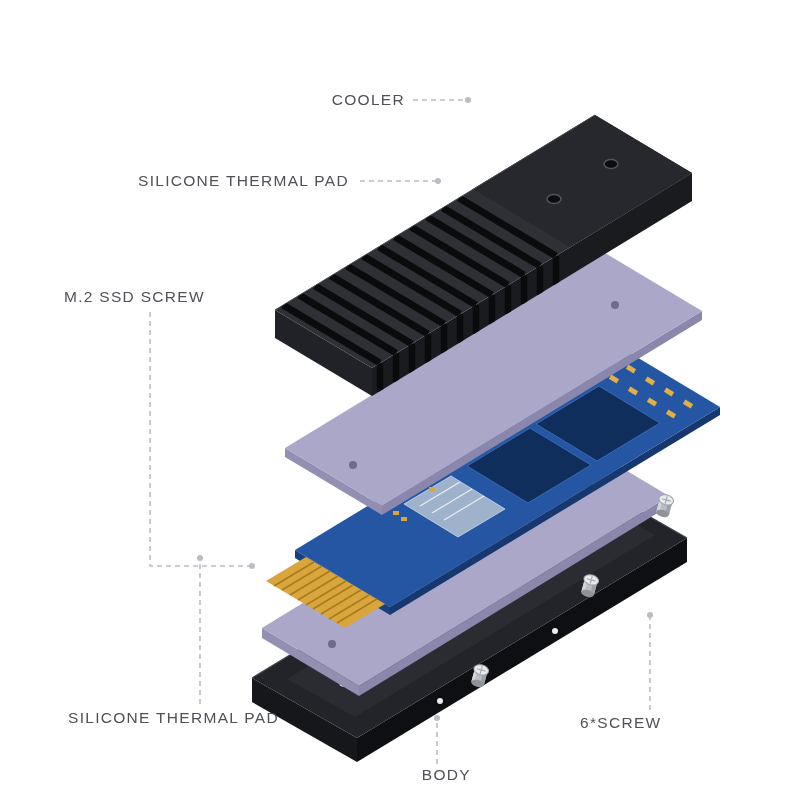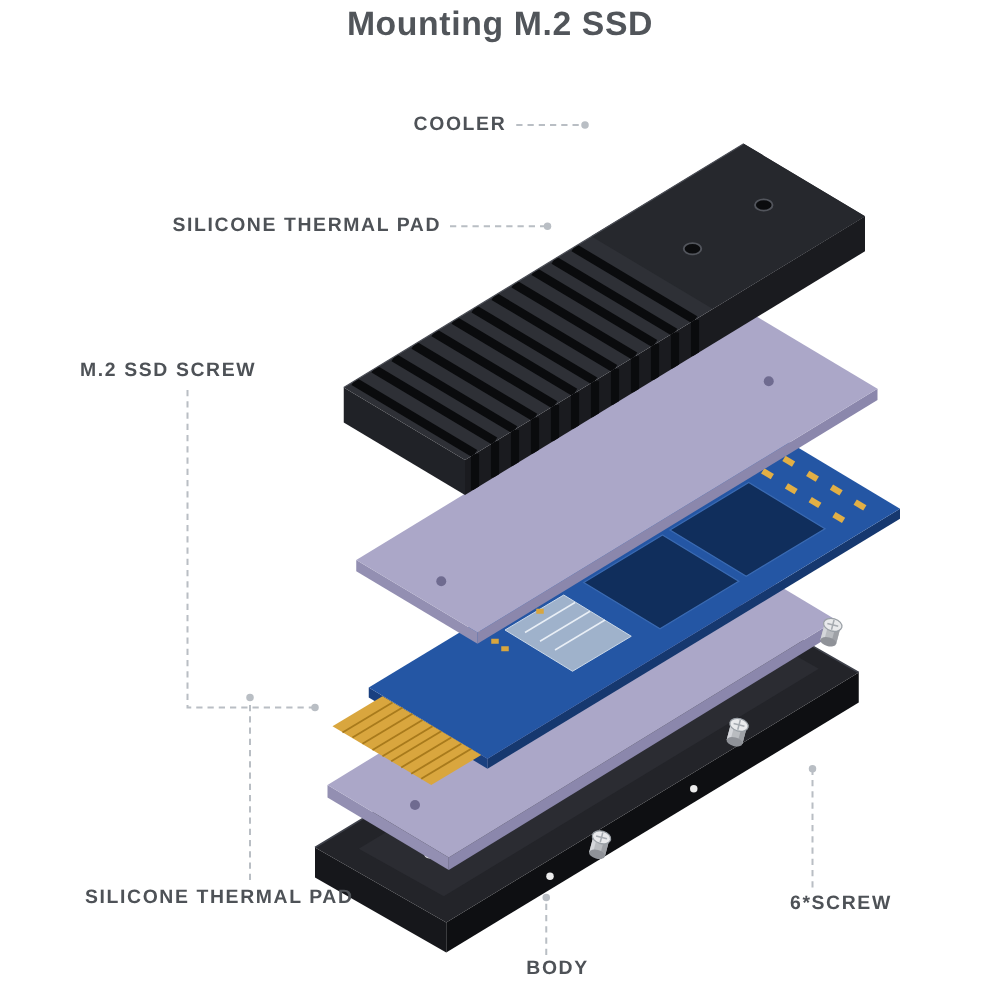--- a/index.html
+++ b/index.html
@@ -7,27 +7,27 @@
     position:relative;width:800px;height:800px;background:#fff;margin:0 auto;
     font-family:"Liberation Sans", sans-serif;overflow:hidden;
   }
   .title{
     position:absolute;top:4px;left:0;width:100%;text-align:center;
     font-size:27px;font-weight:600;letter-spacing:0.5px;
     color:var(--title-text,#51555a);
   }
   .part-label{
     position:absolute;font-size:15.5px;letter-spacing:1.3px;white-space:nowrap;
-    color:var(--label-text,#4e5257);font-weight:700;
+    color:var(--label-text,#4e5257);font-weight:400;
   }
   .lbl-cooler{left:285px;top:91px;width:120px;text-align:right;}
   .lbl-pad-top{left:138px;top:172px;}
   .lbl-ssd{left:64px;top:288px;}
   .lbl-pad-bottom{left:68px;top:709px;}
-  .lbl-screws{left:632px;top:714px;text-align:right;}
+  .lbl-screws{left:580px;top:714px;text-align:right;}
   .lbl-body{left:403px;top:766px;width:68px;text-align:right;}
   svg.scene{position:absolute;left:0;top:0;}
 
   .leader{stroke:var(--leader,#b9bec4);stroke-width:1.6;fill:none;stroke-dasharray:5 4;}
   .dot{fill:var(--leader,#b9bec4);}
 
   .hs-top{fill:var(--heatsink-top,#2e3036);}
   .hs-fin{stroke:var(--heatsink-fin,#0a0b0d);stroke-width:7;}
   .hs-plateau{fill:var(--heatsink-plateau,#26282d);}
   .hs-front{fill:var(--heatsink-front,#1a1b1f);}
@@ -63,21 +63,20 @@
   .screw-hi{fill:#d4d6da;}
   .screw-base{fill:#8f9298;}
   .screw-cap{fill:var(--screw-cap,#e9eaec);stroke:#9aa0a6;stroke-width:1;}
   .screw-slot{stroke:#a6abb1;stroke-width:1.2;}
 </style>
 </head>
 <body>
 
 <div class="canvas">
 
-  <div class="title">Mounting M.2 SSD</div>
 
   <svg class="scene" width="800" height="800" viewBox="0 0 800 800">
 
     <defs>
       <clipPath id="hsTopClip">
         <polygon points="275,310 595,115 692,173 372,368"></polygon>
       </clipPath>
       <clipPath id="hsFrontClip">
         <polygon points="372,368 692,173 692,201 372,396"></polygon>
       </clipPath>

